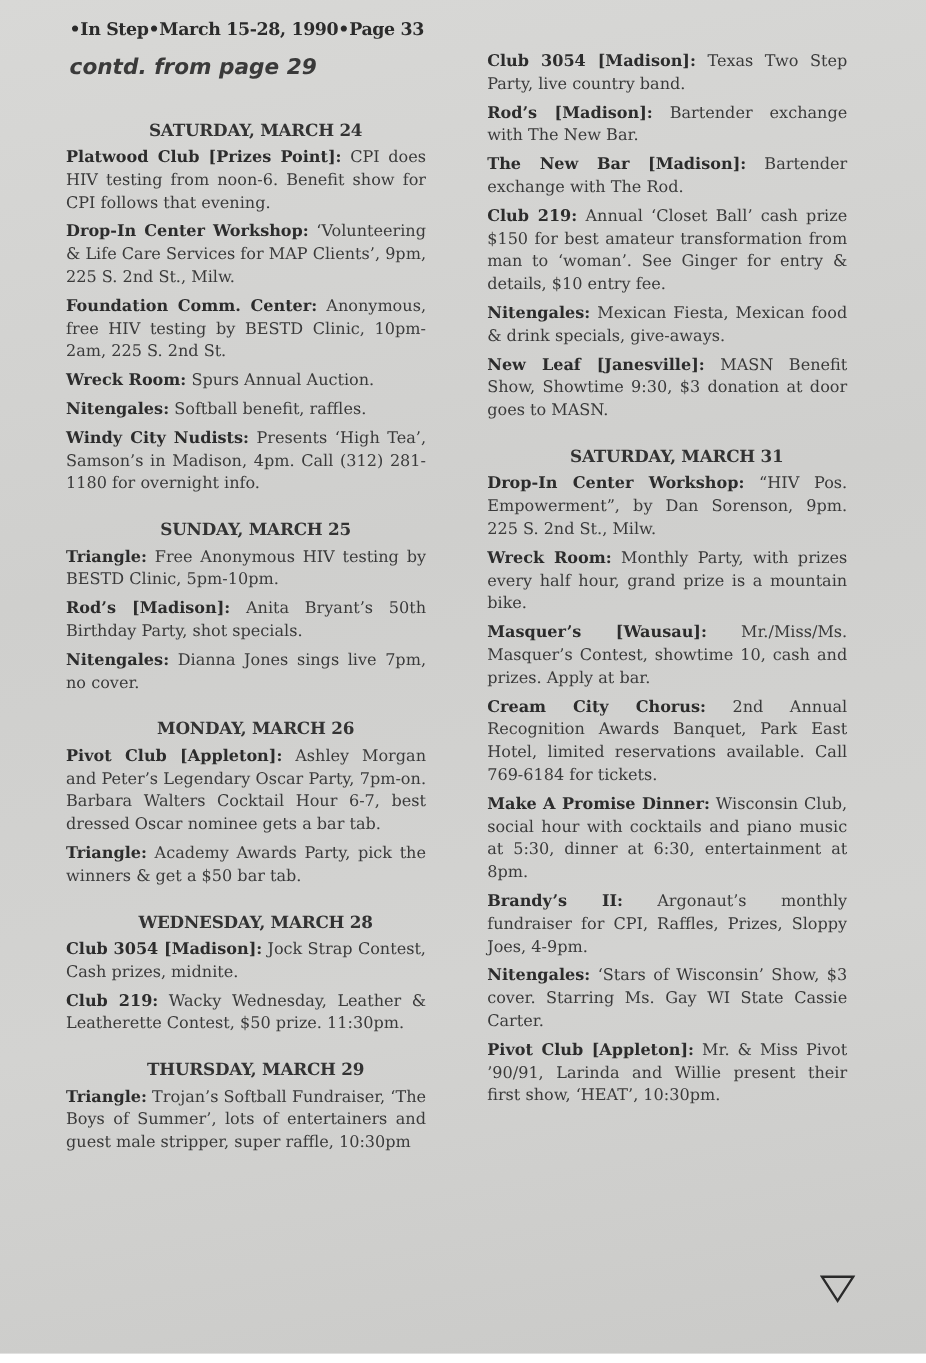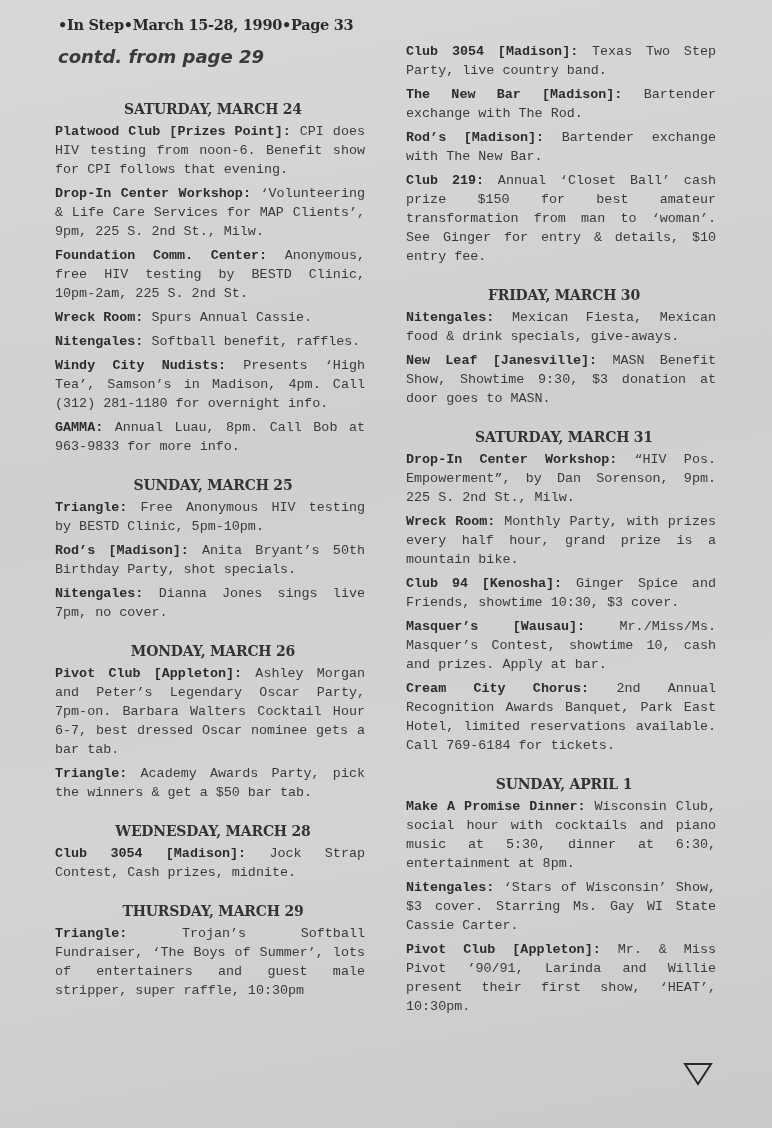--- a/index.html
+++ b/index.html
@@ -7,68 +7,66 @@
   .page{position:absolute;left:0;top:0;width:772px;height:1128px;
     background:linear-gradient(170deg,#d8d8d6 0%,#cfcfcd 40%,#d3d3d1 70%,#cacac8 100%);
     font-family:"DejaVu Serif","Liberation Serif",serif;color:#3a3a3a;}
   .header{position:absolute;left:58px;top:16px;font-size:14.5px;font-weight:bold;color:#2b2b2b;letter-spacing:-0.3px;}
   .contd{position:absolute;left:58px;top:46px;font-family:"DejaVu Sans","Liberation Sans",sans-serif;font-style:italic;font-weight:bold;font-size:18px;color:#3a3a3a;}
   .col{position:absolute;width:316px;font-size:13.4px;line-height:19px;}
   .col.left{left:55px;top:100px;}
   .col.right{left:406px;top:42px;}
   .day{text-align:center;font-weight:bold;font-size:14px;color:#333;margin:20px 0 3px 0;letter-spacing:-0.2px;}
   .day.first{margin-top:0;}
-  .entry{text-align:justify;margin:0 6px 5px 0;font-family:Liberation Mono, monospace;}
+  .entry{text-align:justify;margin:0 16px 5px 0;}
   .venue{font-weight:bold;color:#2c2c2c;}
   .tri{position:absolute;left:683px;top:1062px;}
 </style>
 </head>
 <body>
 
 <div class="page">
   <div class="header">•In Step•March 15-28, 1990•Page 33</div>
   <div class="contd">contd. from page 29</div>
 
   <div class="col left" id="col-left">
       <div class="day first">SATURDAY, MARCH 24</div>
       <div class="entry"><span class="venue">Platwood Club [Prizes Point]:</span> <span>CPI does HIV testing from noon-6. Benefit show for CPI follows that evening.</span></div>
       <div class="entry"><span class="venue">Drop-In Center Workshop:</span> <span>‘Volunteering &amp; Life Care Services for MAP Clients’, 9pm, 225 S. 2nd St., Milw.</span></div>
       <div class="entry"><span class="venue">Foundation Comm. Center:</span> <span>Anonymous, free HIV testing by BESTD Clinic, 10pm-2am, 225 S. 2nd St.</span></div>
-      <div class="entry"><span class="venue">Wreck Room:</span> <span>Spurs Annual Cassie.</span></div>
+      <div class="entry"><span class="venue">Wreck Room:</span> <span>Spurs Annual Auction.</span></div>
       <div class="entry"><span class="venue">Nitengales:</span> <span>Softball benefit, raffles.</span></div>
       <div class="entry"><span class="venue">Windy City Nudists:</span> <span>Presents ‘High Tea’, Samson’s in Madison, 4pm. Call (312) 281-1180 for overnight info.</span></div>
-      <div class="entry"><span class="venue">GAMMA:</span> <span>Annual Luau, 8pm. Call Bob at 963-9833 for more info.</span></div>
       <div class="day">SUNDAY, MARCH 25</div>
       <div class="entry"><span class="venue">Triangle:</span> <span>Free Anonymous HIV testing by BESTD Clinic, 5pm-10pm.</span></div>
       <div class="entry"><span class="venue">Rod’s [Madison]:</span> <span>Anita Bryant’s 50th Birthday Party, shot specials.</span></div>
       <div class="entry"><span class="venue">Nitengales:</span> <span>Dianna Jones sings live 7pm, no cover.</span></div>
       <div class="day">MONDAY, MARCH 26</div>
       <div class="entry"><span class="venue">Pivot Club [Appleton]:</span> <span>Ashley Morgan and Peter’s Legendary Oscar Party, 7pm-on. Barbara Walters Cocktail Hour 6-7, best dressed Oscar nominee gets a bar tab.</span></div>
       <div class="entry"><span class="venue">Triangle:</span> <span>Academy Awards Party, pick the winners &amp; get a $50 bar tab.</span></div>
       <div class="day">WEDNESDAY, MARCH 28</div>
       <div class="entry"><span class="venue">Club 3054 [Madison]:</span> <span>Jock Strap Contest, Cash prizes, midnite.</span></div>
+      <div class="entry"><span class="venue">Club 219:</span> <span>Wacky Wednesday, Leather &amp; Leatherette Contest, $50 prize. 11:30pm.</span></div>
       <div class="day">THURSDAY, MARCH 29</div>
       <div class="entry"><span class="venue">Triangle:</span> <span>Trojan’s Softball Fundraiser, ‘The Boys of Summer’, lots of entertainers and guest male stripper, super raffle, 10:30pm</span></div>
     </div>
   <div class="col right" id="col-right">
       <div class="entry"><span class="venue">Club 3054 [Madison]:</span> <span>Texas Two Step Party, live country band.</span></div>
+      <div class="entry"><span class="venue">Rod’s [Madison]:</span> <span>Bartender exchange with The New Bar.</span></div>
       <div class="entry"><span class="venue">The New Bar [Madison]:</span> <span>Bartender exchange with The Rod.</span></div>
-      <div class="entry"><span class="venue">Rod’s [Madison]:</span> <span>Bartender exchange with The New Bar.</span></div>
       <div class="entry"><span class="venue">Club 219:</span> <span>Annual ‘Closet Ball’ cash prize $150 for best amateur transformation from man to ‘woman’. See Ginger for entry &amp; details, $10 entry fee.</span></div>
-      <div class="day">FRIDAY, MARCH 30</div>
       <div class="entry"><span class="venue">Nitengales:</span> <span>Mexican Fiesta, Mexican food &amp; drink specials, give-aways.</span></div>
       <div class="entry"><span class="venue">New Leaf [Janesville]:</span> <span>MASN Benefit Show, Showtime 9:30, $3 donation at door goes to MASN.</span></div>
       <div class="day">SATURDAY, MARCH 31</div>
       <div class="entry"><span class="venue">Drop-In Center Workshop:</span> <span>“HIV Pos. Empowerment”, by Dan Sorenson, 9pm. 225 S. 2nd St., Milw.</span></div>
       <div class="entry"><span class="venue">Wreck Room:</span> <span>Monthly Party, with prizes every half hour, grand prize is a mountain bike.</span></div>
-      <div class="entry"><span class="venue">Club 94 [Kenosha]:</span> <span>Ginger Spice and Friends, showtime 10:30, $3 cover.</span></div>
       <div class="entry"><span class="venue">Masquer’s [Wausau]:</span> <span>Mr./Miss/Ms. Masquer’s Contest, showtime 10, cash and prizes. Apply at bar.</span></div>
       <div class="entry"><span class="venue">Cream City Chorus:</span> <span>2nd Annual Recognition Awards Banquet, Park East Hotel, limited reservations available. Call 769-6184 for tickets.</span></div>
-      <div class="day">SUNDAY, APRIL 1</div>
       <div class="entry"><span class="venue">Make A Promise Dinner:</span> <span>Wisconsin Club, social hour with cocktails and piano music at 5:30, dinner at 6:30, entertainment at 8pm.</span></div>
+      <div class="entry"><span class="venue">Brandy’s II:</span> <span>Argonaut’s monthly fundraiser for CPI, Raffles, Prizes, Sloppy Joes, 4-9pm.</span></div>
       <div class="entry"><span class="venue">Nitengales:</span> <span>‘Stars of Wisconsin’ Show, $3 cover. Starring Ms. Gay WI State Cassie Carter.</span></div>
       <div class="entry"><span class="venue">Pivot Club [Appleton]:</span> <span>Mr. &amp; Miss Pivot ’90/91, Larinda and Willie present their first show, ‘HEAT’, 10:30pm.</span></div>
     </div>
 
   <svg class="tri" width="30" height="24" viewBox="0 0 30 24">
     <polygon points="2,2 28,2 15,22" fill="none" stroke="#2a2a2a" stroke-width="2"></polygon>
   </svg>
 </div>
 
 </body></html>

